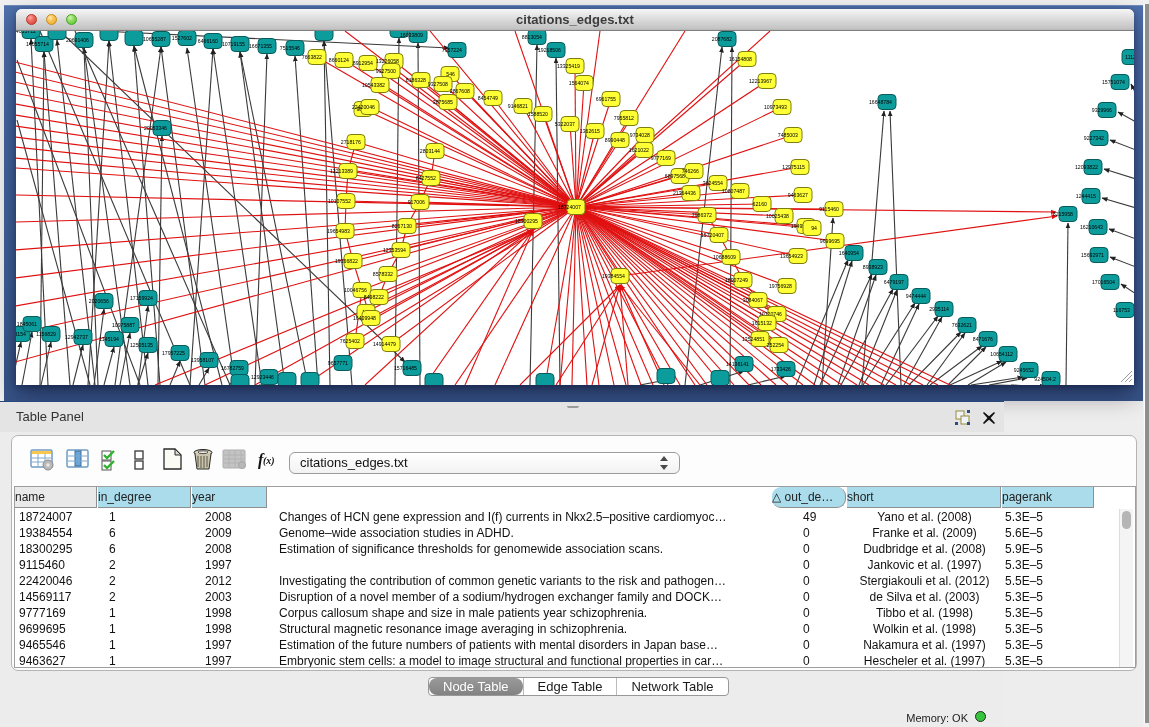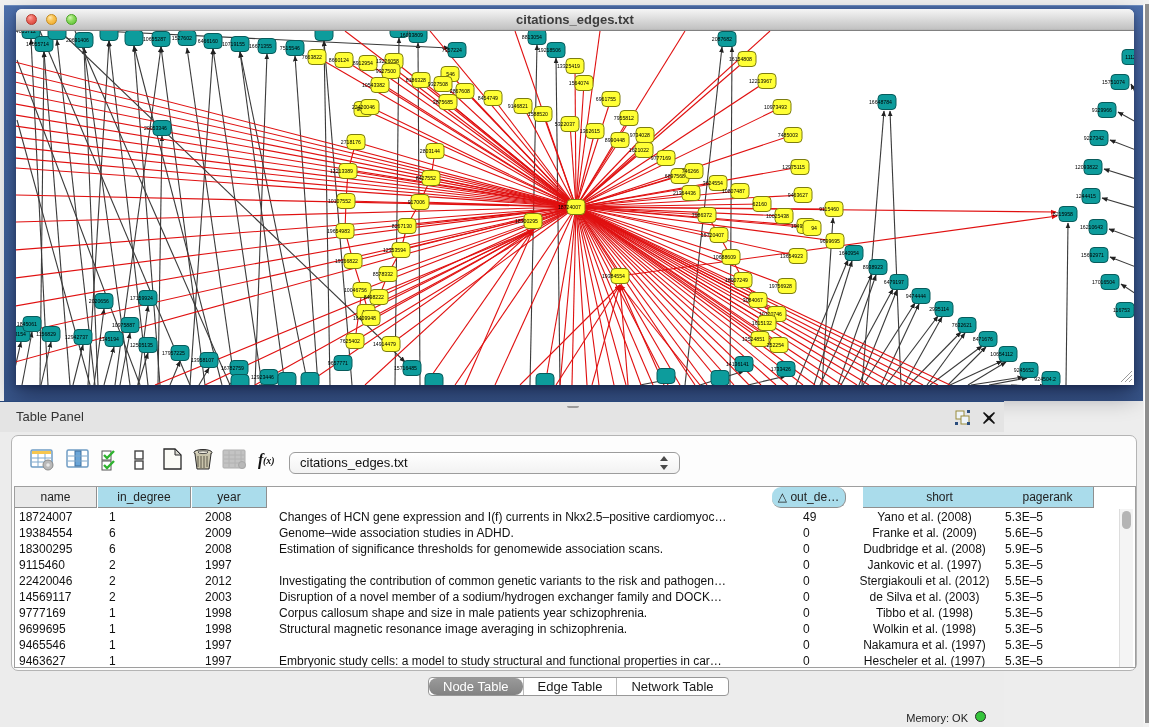--- a/index.html
+++ b/index.html
@@ -26,21 +26,21 @@
 #panel { position:absolute; left:0; top:401px; width:1004px; height:326px; background:#ececec; border-top:1px solid #29487b; }
 #phead { position:absolute; left:0; top:0; width:100%; height:30px; background:#e4e4e4; }
 #phead .t { position:absolute; left:16px; top:7px; font-size:13px; color:#333; }
 #container { position:absolute; left:11px; top:33px; width:1126px; height:236px; background:#fdfdfd;
   border:1px solid #b4b4b4; border-radius:7px; }
 #dd { position:absolute; left:277px; top:16px; width:391px; height:22px; background:linear-gradient(#fff,#f2f2f2);
   border:1px solid #9c9c9c; border-radius:6px; font-size:13px; color:#111; line-height:20px; padding-left:10px; }
 
 #tbl { position:absolute; left:2px; top:50px; width:1122px; height:182px; border:1px solid #9e9e9e; background:#fff; overflow:hidden; font-size:12px; }
 .hr { position:absolute; top:0; height:21px; border-right:1px solid #8f8f8f; border-bottom:1px solid #8f8f8f;
-  background:#aadceb; text-align:center; line-height:21px; color:#222; font-size:12px; }
+  background:#aadceb; line-height:21px; color:#222; font-size:12px; }
 .tr { position:relative; height:16px; line-height:16px; color:#111; white-space:nowrap; }
 #rows { position:absolute; left:0; top:22px; width:1100px; }
 .c { position:absolute; top:0; }
 .c0 { left:4px; } .c1 { left:94px; } .c2 { left:190px; } .c3 { left:264px; }
 .c4 { left:788px; } .c5 { left:832px; width:155px; text-align:center; } .c6 { left:990px; }
 
 #sb { position:absolute; right:2px; top:22px; width:14px; height:158px; background:#f4f4f4; border-left:1px solid #ddd; }
 #sb .th { position:absolute; left:2px; top:2px; width:9px; height:18px; background:#b5b5b5; border-radius:5px; }
 
 #tabs { position:absolute; left:428px; top:275px; height:19px; display:flex; border:1px solid #989898; border-radius:4px; overflow:hidden; font-size:13px; background:#fff; }
@@ -675,21 +675,21 @@
       <svg width="10" height="14" style="position:absolute;right:10px;top:3px" viewBox="0 0 10 14">
         <path d="M5,0 L9,5 L1,5 z" fill="#4a4a4a"></path>
             <path d="M5,14 L9,9 L1,9 z" fill="#4a4a4a"></path>
       </svg>
     </div>
     <div id="tbl">
       <div class="hr" style="left:0;width:82px;background:#e9e9e9;">name</div>
       <div class="hr" style="left:83px;width:93px;">in_degree</div>
       <div class="hr" style="left:177px;width:75px;">year</div>
       <div class="hr" style="left:757px;width:74px;border-radius:9px;">△ out_de…</div>
-      <div class="hr" style="left:832px;width:154px;margin-left:16px;">short</div>
+      <div class="hr" style="left:832px;width:154px;">short</div>
       <div class="hr" style="left:987px;width:92px;">pagerank</div>
       <div id="rows">
 <div class="tr">
               <div class="c c0">18724007</div>
               <div class="c c1">1</div>
               <div class="c c2">2008</div>
               <div class="c c3">Changes of HCN gene expression and I(f) currents in Nkx2.5–positive cardiomyoc…</div>
               <div class="c c4">49</div>
               <div class="c c5">Yano et al. (2008)</div>
               <div class="c c6">5.3E–5</div>
@@ -753,29 +753,30 @@
               <div class="c c2">1998</div>
               <div class="c c3">Structural magnetic resonance image averaging in schizophrenia.</div>
               <div class="c c4">0</div>
               <div class="c c5">Wolkin et al. (1998)</div>
               <div class="c c6">5.3E–5</div>
             </div>
 <div class="tr">
               <div class="c c0">9465546</div>
               <div class="c c1">1</div>
               <div class="c c2">1997</div>
+              <div class="c c3">Estimation of the future numbers of patients with mental disorders in Japan base…</div>
               <div class="c c4">0</div>
               <div class="c c5">Nakamura et al. (1997)</div>
               <div class="c c6">5.3E–5</div>
             </div>
 <div class="tr">
               <div class="c c0">9463627</div>
               <div class="c c1">1</div>
               <div class="c c2">1997</div>
-              <div class="c c3">Embryonic study cells: a model to study structural and functional properties in car…</div>
+              <div class="c c3">Embryonic stem cells: a model to image structural and functional properties in car…</div>
               <div class="c c4">0</div>
               <div class="c c5">Hescheler et al. (1997)</div>
               <div class="c c6">5.3E–5</div>
             </div>
       </div>
       <div id="sb">
             <div class="th"></div>
           </div>
     </div>
   </div>

